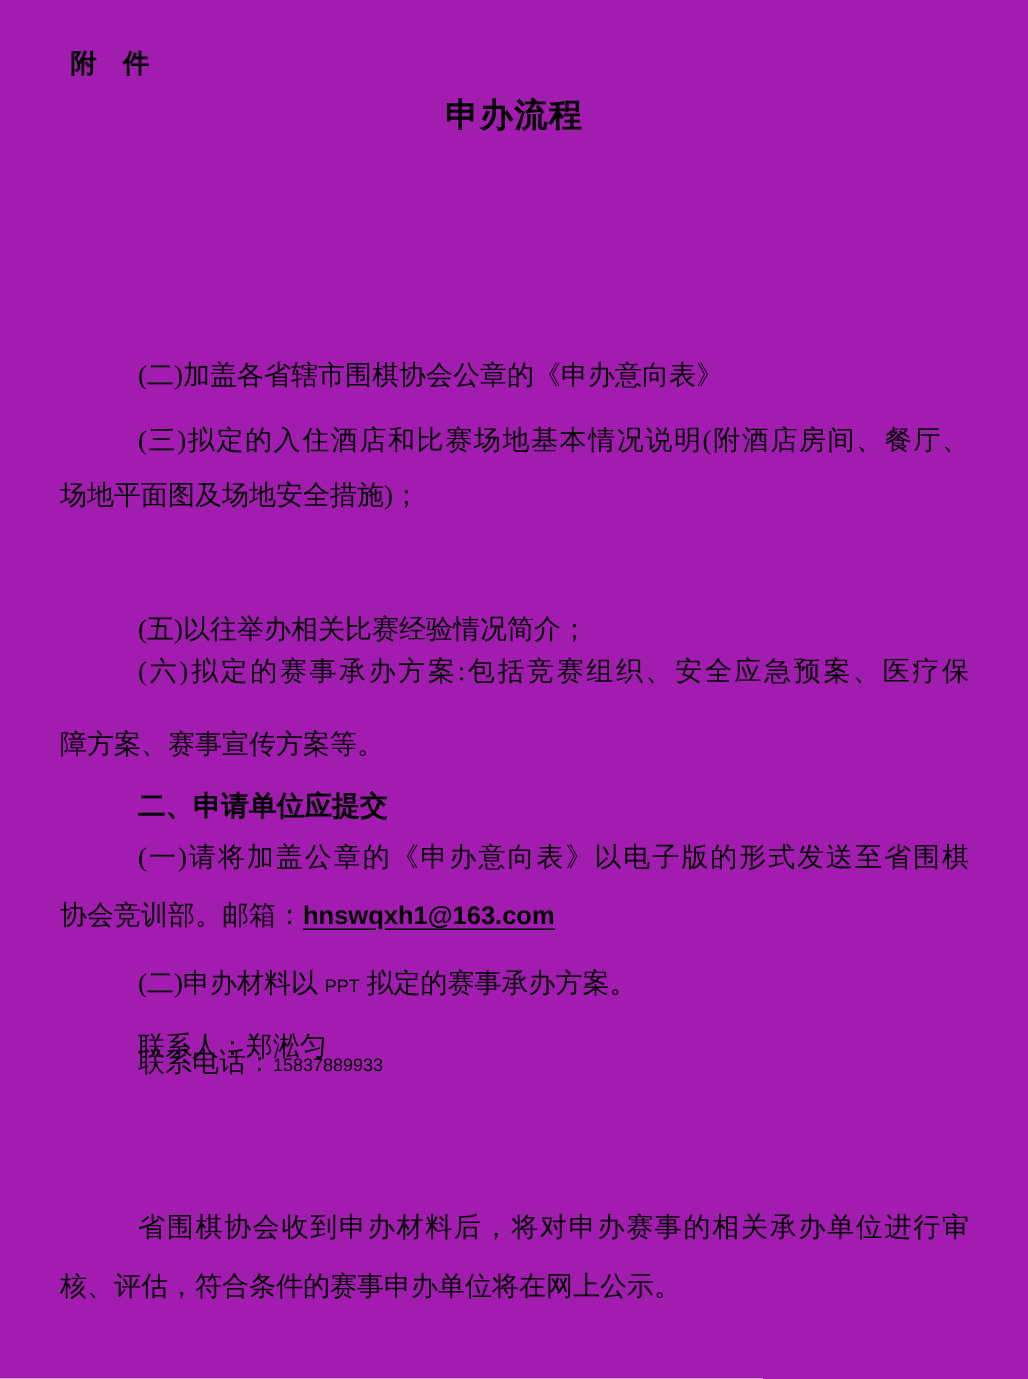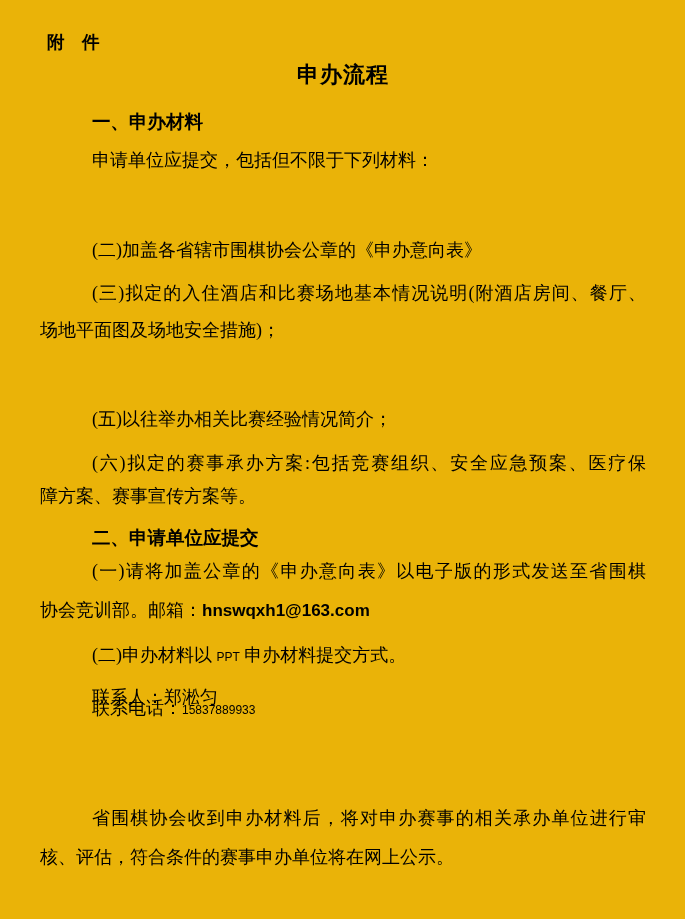--- a/index.html
+++ b/index.html
@@ -4,21 +4,21 @@
 <style>
   html, body {
     margin: 0;
     padding: 0;
     background: #ffffff;
   }
   .page {
     position: relative;
     width: 685px;
     height: 919px;
-    background: #eab308;
+    background: #a21caf;
     color: #000000;
     overflow: hidden;
     font-family: "Liberation Serif", "DejaVu Serif", serif;
   }
   .line {
     position: absolute;
     left: 40px;
     width: 606px;
     font-size: 18px;
     line-height: 24px;
@@ -35,68 +35,67 @@
   .attach {
     left: 47px;
     top: 30px;
     font-family: "Liberation Sans", "DejaVu Sans", sans-serif;
     font-weight: 700;
     font-size: 17.5px;
   }
   .doc-title {
     top: 63px;
     text-align: center;
-    font-family: Liberation Mono, monospace;
+    font-family: Liberation Serif, serif;
     font-weight: 700;
     font-size: 22px;
     letter-spacing: 1px;
     line-height: 28px;
   }
   .h {
     font-weight: 700;
     font-size: 18.5px;
   }
   .latin {
     font-family: "Liberation Sans", "DejaVu Sans", sans-serif;
     font-size: 12px;
   }
   .email {
     font-family: "Liberation Sans", "DejaVu Sans", sans-serif;
     font-size: 17px;
     font-weight: 700;
     color: #000000;
+    text-decoration: underline;
     text-underline-offset: 3px;
     cursor: pointer;
   }
 </style>
 </head>
 <body>
 
 <div class="page">
 
   <div class="line attach">附　件</div>
 
   <div class="line doc-title">申办流程</div>
 
-  <div class="line h ind" style="top:110px">一、申办材料</div>
-  <div class="line ind" style="top:148px">申请单位应提交，包括但不限于下列材料：</div>
   <div class="line ind" style="top:238px">(二)加盖各省辖市围棋协会公章的《申办意向表》</div>
   <div class="line ind just" style="top:281px">(三)拟定的入住酒店和比赛场地基本情况说明(附酒店房间、餐厅、</div>
   <div class="line" style="top:318px">场地平面图及场地安全措施)；</div>
   <div class="line ind" style="top:407px">(五)以往举办相关比赛经验情况简介；</div>
-  <div class="line ind just" style="top:451px">(六)拟定的赛事承办方案:包括竞赛组织、安全应急预案、医疗保</div>
+  <div class="line ind just" style="top:435px">(六)拟定的赛事承办方案:包括竞赛组织、安全应急预案、医疗保</div>
   <div class="line" style="top:484px">障方案、赛事宣传方案等。</div>
 
   <div class="line h ind" style="top:526px">二、申请单位应提交</div>
   <div class="line ind just" style="top:559px">(一)请将加盖公章的《申办意向表》以电子版的形式发送至省围棋</div>
   <div class="line" style="top:598px">
     <span>协会竞训部。邮箱：</span><a class="email">hnswqxh1@163.com</a>
   </div>
   <div class="line ind" style="top:643px">
-    <span>(二)申办材料以 </span><span class="latin">PPT</span><span> 申办材料提交方式。</span>
+    <span>(二)申办材料以 </span><span class="latin">PPT</span><span> 拟定的赛事承办方案。</span>
   </div>
   <div class="line ind" style="top:685px">联系人：郑淞匀</div>
   <div class="line ind" style="top:696px">
     <span>联系电话：</span><span class="latin">15837889933</span>
   </div>
 
   <div class="line ind just" style="top:806px">省围棋协会收到申办材料后，将对申办赛事的相关承办单位进行审</div>
   <div class="line" style="top:845px">核、评估，符合条件的赛事申办单位将在网上公示。</div>
 
 </div>

